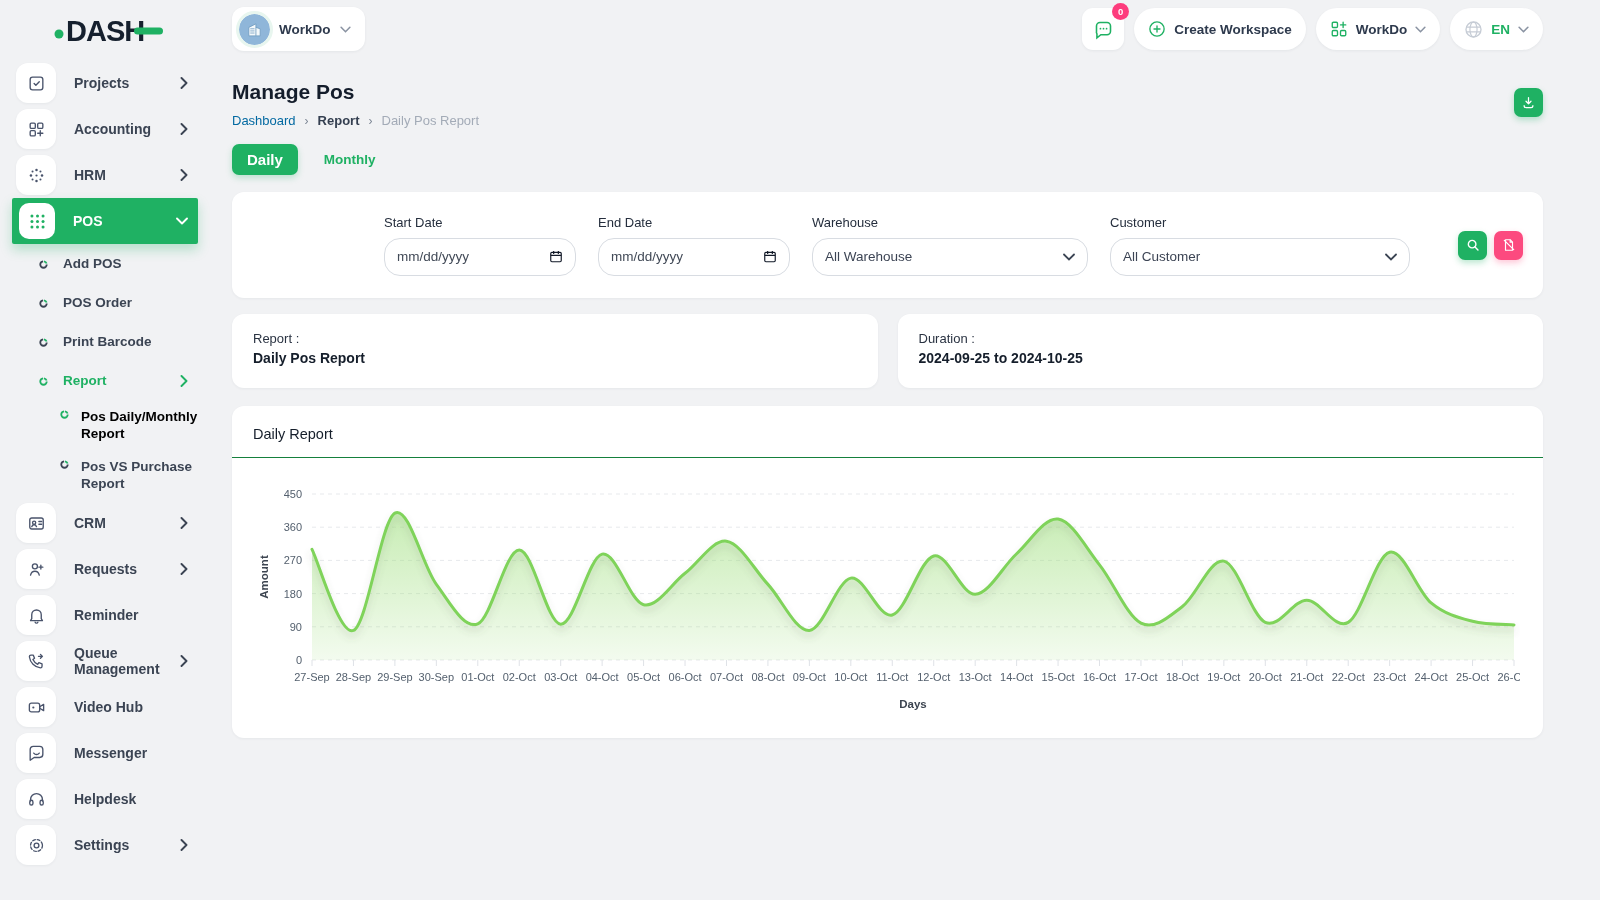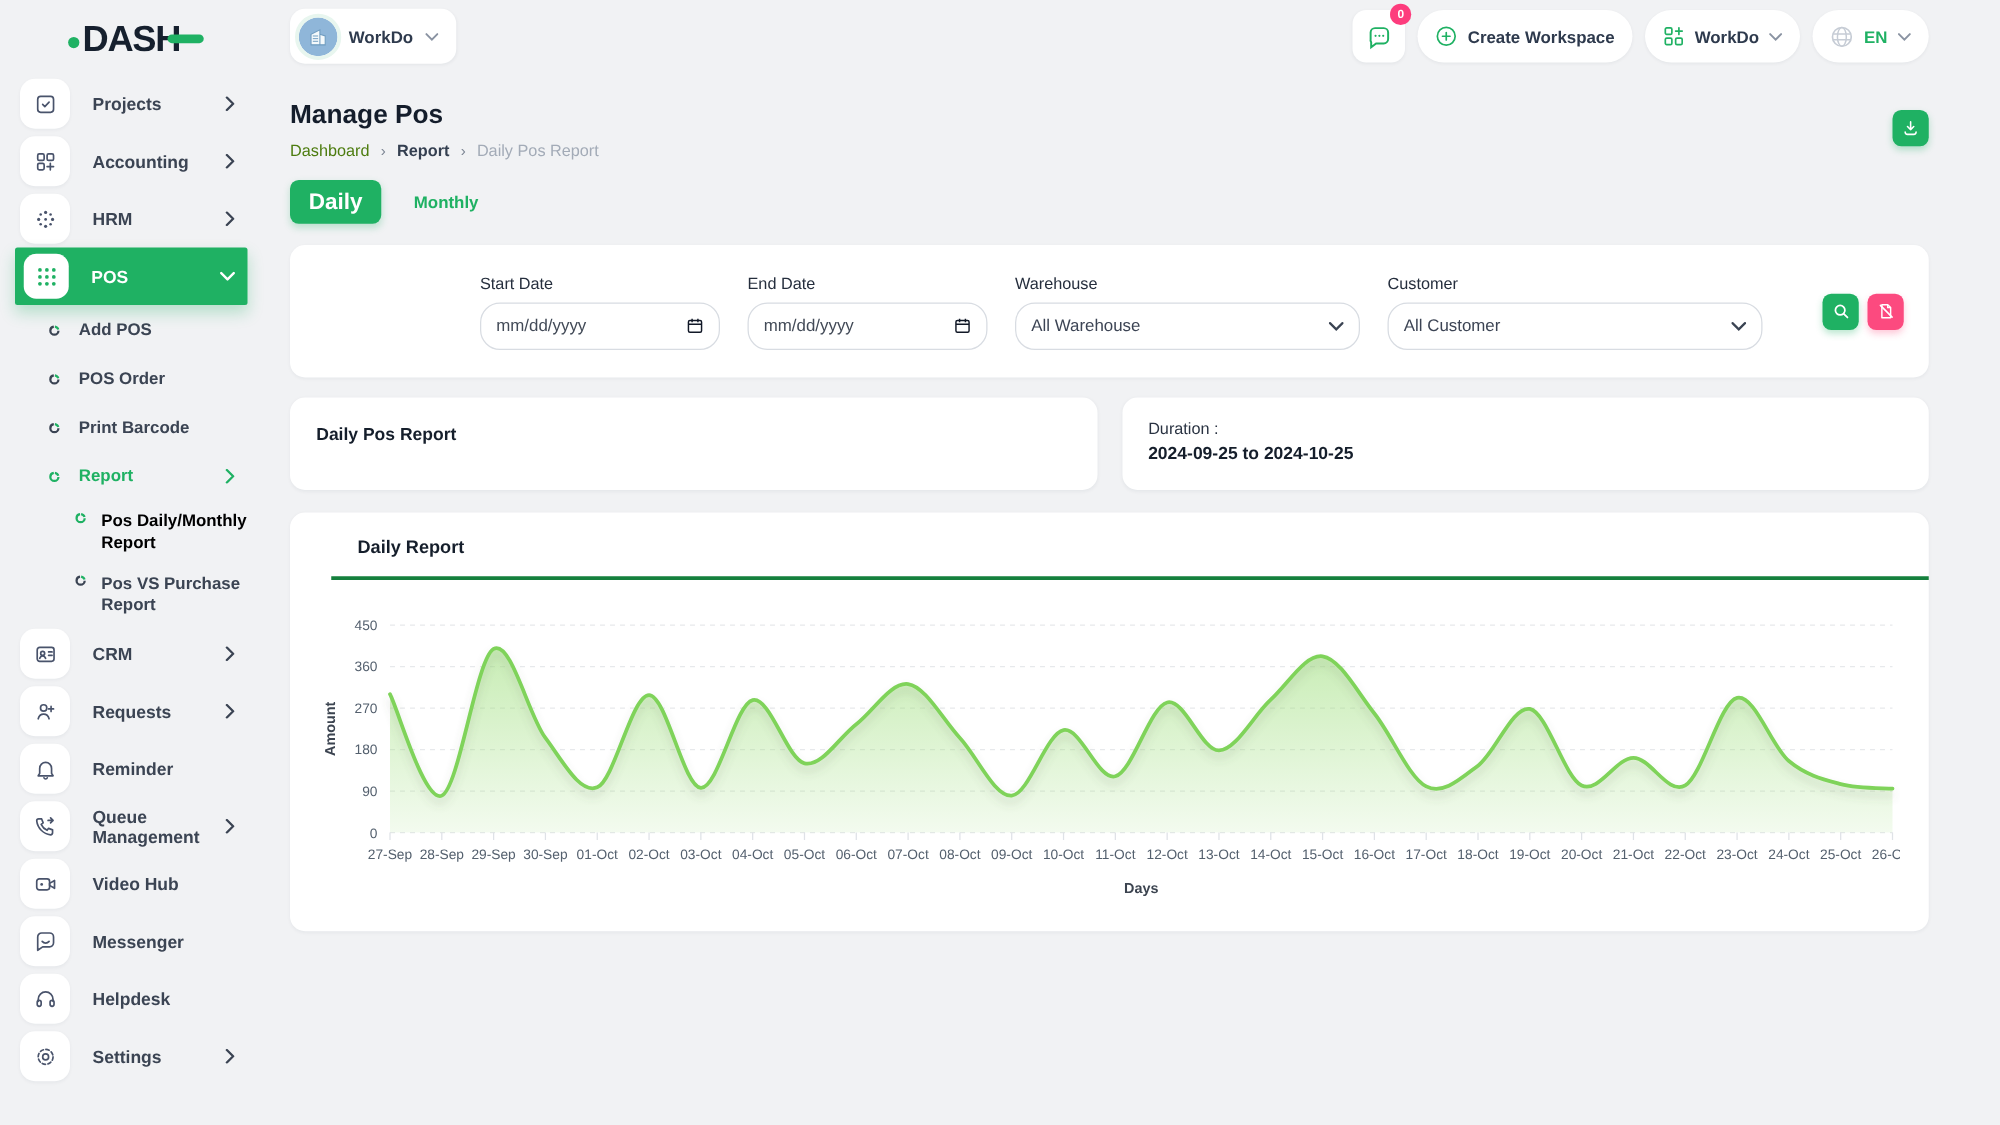--- a/index.html
+++ b/index.html
@@ -40,28 +40,28 @@
   .s-subsub { display:flex; align-items:flex-start; cursor:pointer; padding:8px 0 8px 48px; }
   .s-subsub .s-label { margin-left:12px; font-size:13.5px; line-height:17px; width:118px; }
   .s-subsub.active .s-label { color:#000000; }
   .bullet { display:flex; margin-top:2px; flex:0 0 auto; }
 
   
   .main { position:absolute; left:232px; top:58px; width:1311px; }
   .page-head { display:flex; align-items:flex-start; margin-top:22px; }
   .page-title { font-size:21px; font-weight:700; color:#141d2b; }
   .breadcrumb { display:flex; align-items:center; gap:9px; margin-top:9px; font-size:13px; }
-  .bc-link { color:#4d7c0f; cursor:pointer; }
+  .bc-link { color:#0369a1; cursor:pointer; }
   .bc-mid { color:#343f50; font-weight:600; cursor:pointer; }
   .bc-cur { color:#a3abb7; }
   .bc-sep { color:#7d8694; font-size:12px; }
   .dl-btn { margin-left:auto; margin-top:8px; width:29px; height:29px; border-radius:7px; background:#1fb163; border:none;
             display:flex; align-items:center; justify-content:center; cursor:pointer; box-shadow:0 3px 6px rgba(31,177,99,.3); }
   .tabs { display:flex; align-items:center; gap:26px; margin-top:16px; }
-  .tab-active { background:#1fb163; color:#fff; font-size:18px; font-weight:600; border:none; border-radius:7px;
+  .tab-active { background:#1fb163; color:#fff; font-size:15px; font-weight:600; border:none; border-radius:7px;
                 padding:7px 15px; cursor:pointer; box-shadow:0 3px 6px rgba(31,177,99,.25); }
   .tab-plain { background:none; border:none; color:#1fb163; font-size:13.5px; font-weight:600; cursor:pointer; }
 
   .card { background:#fff; border-radius:12px; box-shadow:0 1px 3px rgba(20,30,50,.05); }
 
   .filter-card { margin-top:17px; height:106px; display:flex; align-items:center; padding:0 20px 0 152px; }
   .field { margin-right:22px; }
   .f-label { font-size:13px; color:#252e3d; margin-bottom:8px; }
   .control { height:38px; border:1px solid #d8dce2; border-radius:16px; background:#fff; display:flex; align-items:center;
              padding:0 12px; font-size:13.5px; color:#3c4futuro454; color:#3c4454; cursor:pointer; }
@@ -72,21 +72,21 @@
   .sq-btn { width:29px; height:29px; border:none; border-radius:7px; display:flex; align-items:center; justify-content:center; cursor:pointer; }
   .sq-green { background:#1fb163; box-shadow:0 3px 6px rgba(31,177,99,.3); }
   .sq-pink { background:#fc4a7f; box-shadow:0 3px 6px rgba(252,74,127,.3); }
 
   .info-row { display:flex; gap:20px; margin-top:16px; }
   .info-card { flex:1; height:74px; padding:17px 21px; }
   .ic-label { font-size:13px; color:#2a3342; }
   .ic-value { font-size:14px; font-weight:700; color:#151e2b; margin-top:4px; }
 
   .chart-card { margin-top:18px; padding-bottom:14px; }
-  .chart-head { padding:20px 21px 15px; font-size:14.5px; font-weight:700; color:#151e2b; border-bottom:3px solid #15803d;margin-left:33px; }
+  .chart-head { padding:20px 21px 15px; font-size:14.5px; font-weight:400; color:#151e2b; border-bottom:1px solid #15803d; }
   .chart-body { padding:10px 18px 0 22px; }
 </style>
 </head>
 <body>
 
 <div class="app">
 
   <div class="topbar">
     <div class="logo-wrap">
       <svg width="110" height="40" viewBox="0 0 110 40">
@@ -450,20 +450,21 @@
             <path d="M6 3h8l4 4v14H6z" fill="none" stroke="#fff" stroke-width="2" stroke-linejoin="round"></path>
             <path d="M14 3v4h4" fill="none" stroke="#fff" stroke-width="2"></path>
             <path d="M4 4 L20 20" stroke="#fff" stroke-width="2.2" stroke-linecap="round"></path>
           </svg>
         </button>
       </div>
     </div>
 
     <div class="info-row">
       <div class="card info-card">
+        <div class="ic-label">Report :</div>
         <div class="ic-value">Daily Pos Report</div>
       </div>
       <div class="card info-card">
         <div class="ic-label">Duration :</div>
         <div class="ic-value">2024-09-25 to 2024-10-25</div>
       </div>
     </div>
 
     <div class="card chart-card">
       <div class="chart-head">Daily Report</div>

